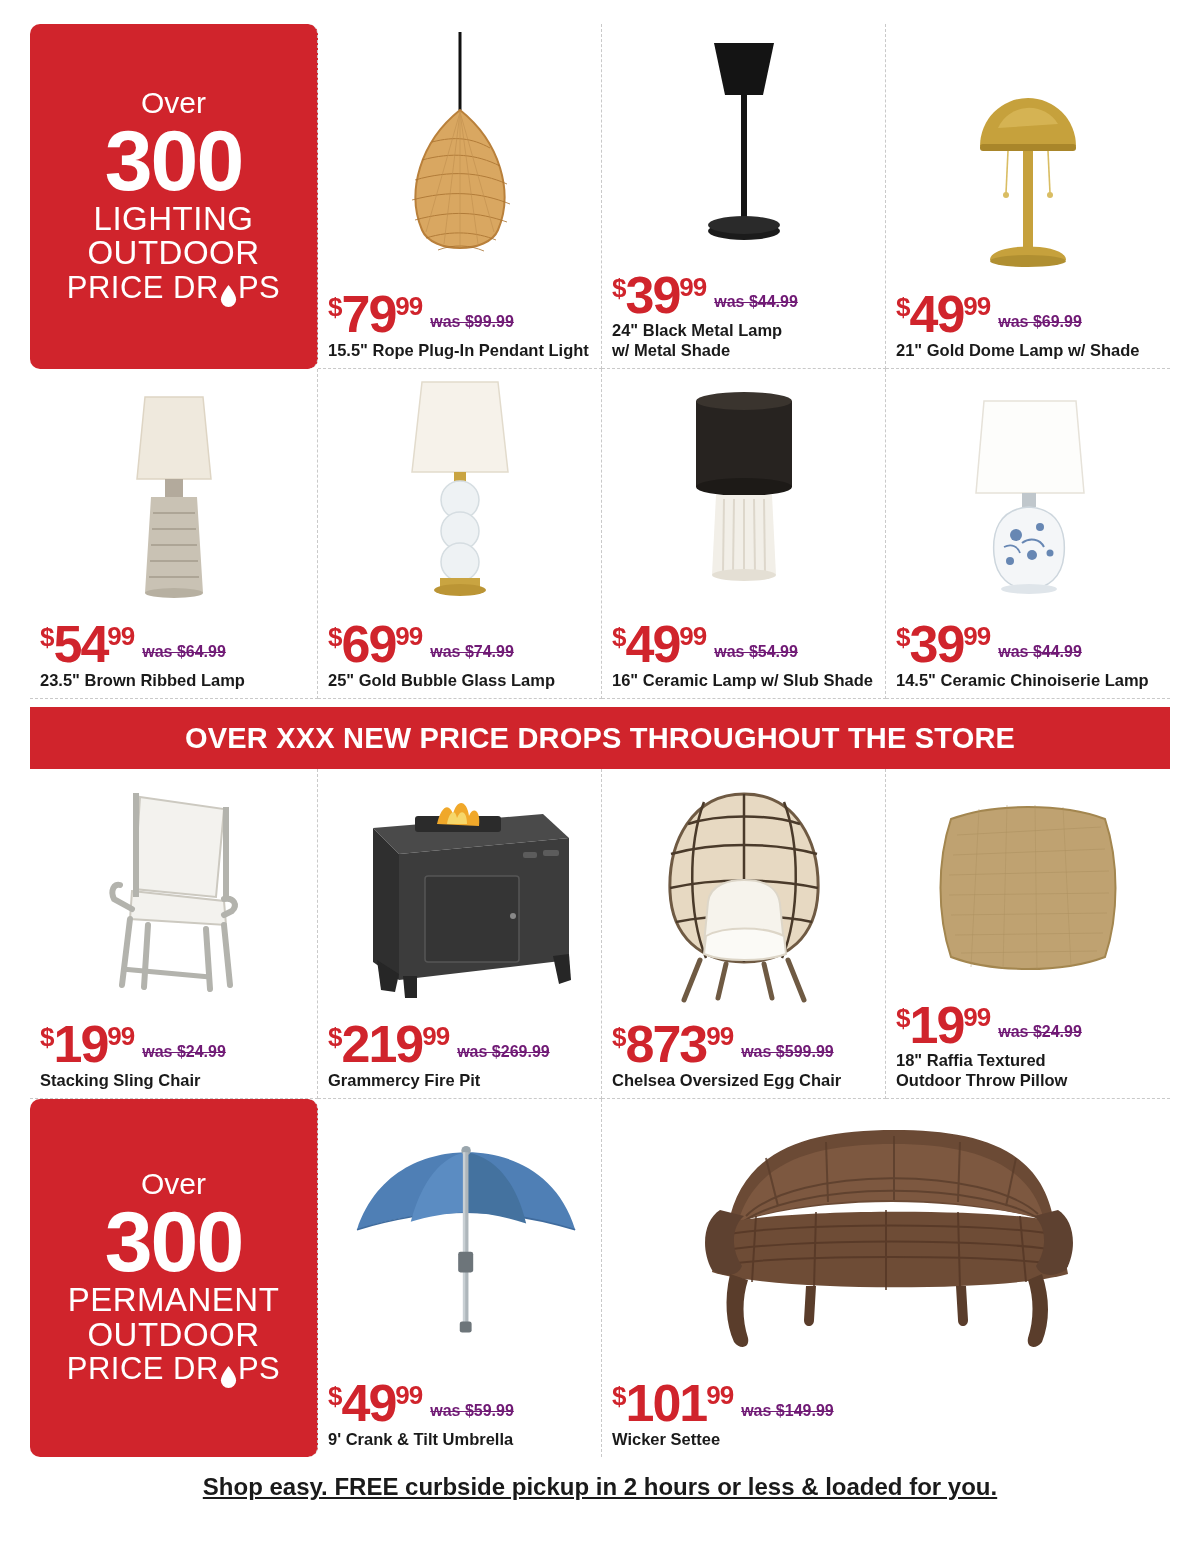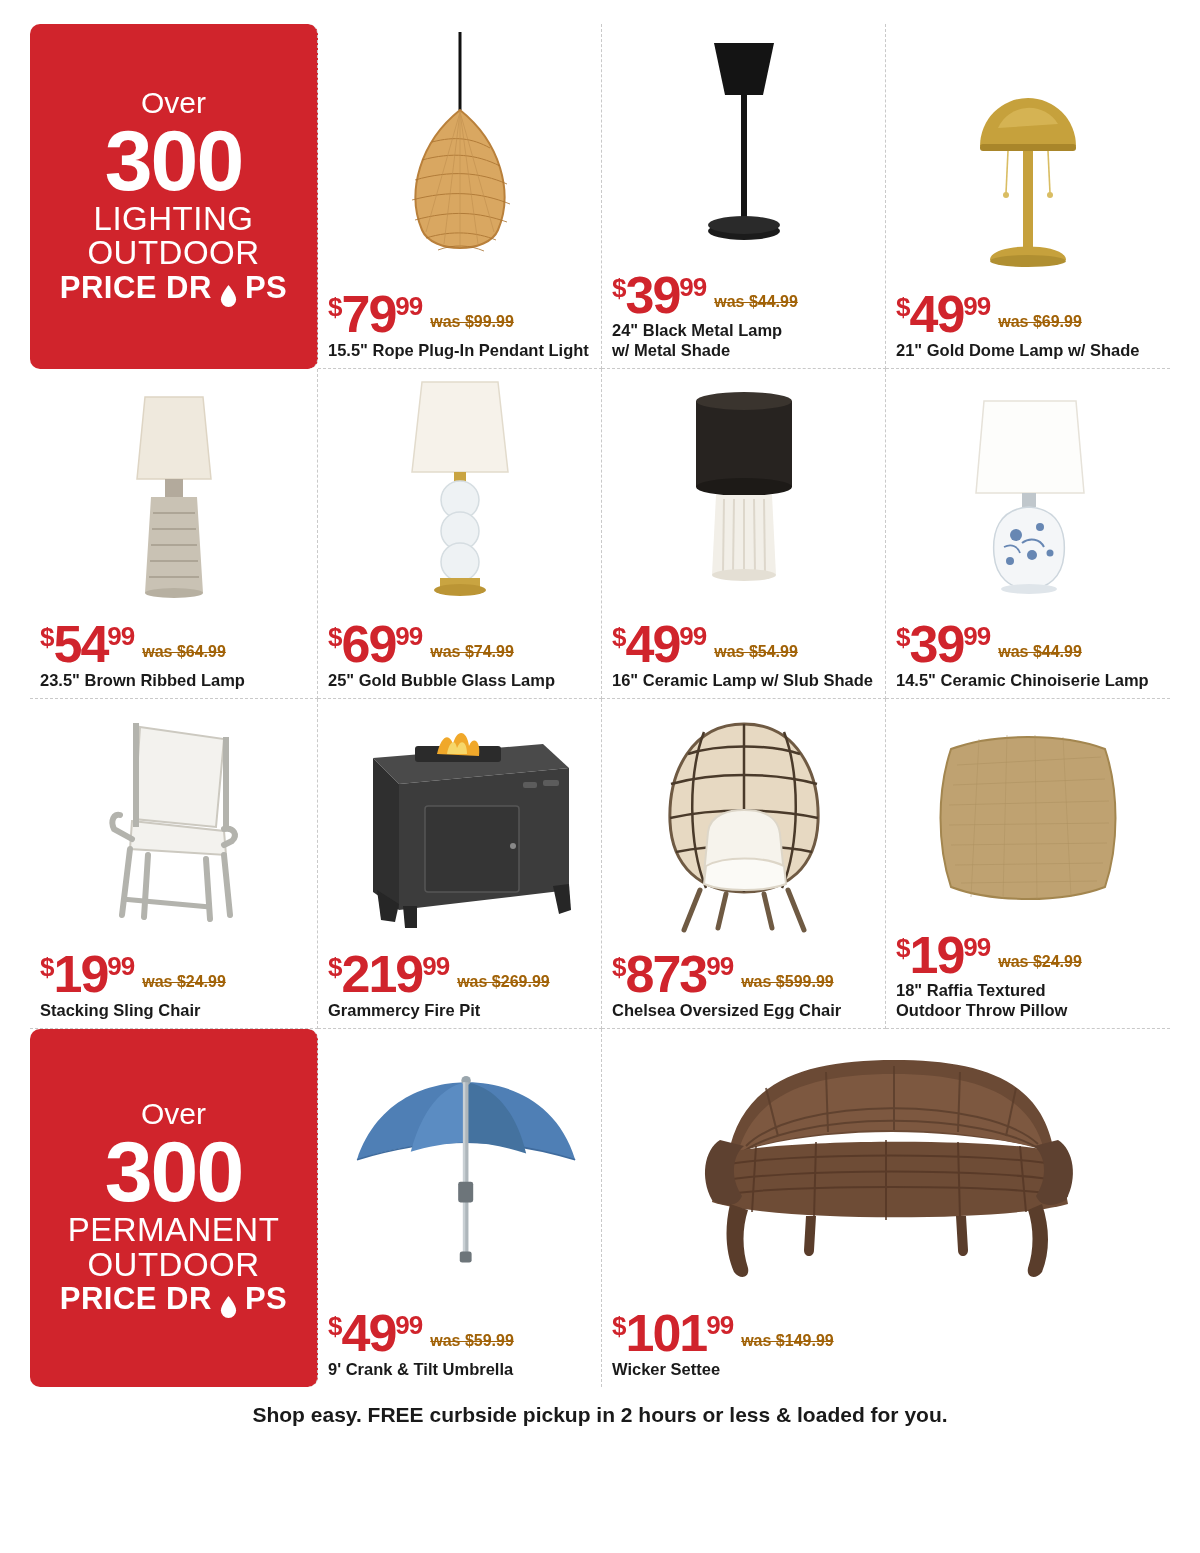--- a/index.html
+++ b/index.html
@@ -27,48 +27,48 @@
   .cell.no-bottom { border-bottom:none; }
   .art { flex:1 1 auto; display:flex; align-items:center; justify-content:center; width:100%; }
   .art svg { display:block; }
 
   
   .pricerow { display:flex; align-items:flex-end; gap:8px; margin-top:4px; }
   .price { color:#d0242c; font-weight:bold; line-height:0.85; letter-spacing:-1px; display:flex; align-items:flex-start; }
   .price .dol { font-size:26px; margin-top:4px; }
   .price .int { font-size:52px; letter-spacing:-2px; }
   .price .cent { font-size:26px; margin-top:3px; }
-  .was { color:#a16207; font-size:16px; font-weight:bold; text-decoration:line-through; padding-bottom:6px; white-space:nowrap; }
+  .was { color:#701a75; font-size:16px; font-weight:bold; text-decoration:line-through; padding-bottom:6px; white-space:nowrap; }
   .desc { font-size:16.5px; font-weight:bold; color:#1a1a1a; line-height:1.18; margin-top:4px; }
 
   
   .promo {
     background:#d0242c; color:#fff; display:flex; flex-direction:column;
     align-items:center; justify-content:center; text-align:center;
     border-right:1px dashed #c9c9c9;
     border-radius:10px;
   }
   .promo .over { font-size:30px; font-weight:normal; line-height:1; margin-bottom:2px; }
   .promo .num { font-size:86px; font-weight:bold; line-height:0.95; letter-spacing:-2px; }
   .promo .l1 { font-size:33px; font-weight:normal; line-height:1.05; letter-spacing:0.5px; }
   .promo .l2 { font-size:33px; font-weight:normal; line-height:1.05; letter-spacing:0.5px; }
-  .promo .drops { font-size:31px; font-weight:bold; letter-spacing:0.5px; line-height:1.1; display:flex; align-items:center; justify-content:center; gap:7px; }
+  .promo .drops { font-size:31px; font-weight:normal; letter-spacing:0.5px; line-height:1.1; display:flex; align-items:center; justify-content:center; gap:0; }
   .promo .drops .dropicon { display:inline-block; width:17px; height:22px; margin:0 1px; position:relative; top:3px; }
 
   
   .banner {
     background:#d0242c; color:#fff; width:1140px; height:62px;
     display:flex; align-items:center; justify-content:center;
     font-size:29px; font-weight:bold; letter-spacing:0.2px;
     margin:8px 0 0 0;
   }
 
   .footer {
-    width:1140px; text-align:center; font-size:21px; font-weight:bold;
-    padding-top:16px; color:#1a1a1a;
+    width:1140px; text-align:center; font-size:24px; font-weight:bold;
+    padding-top:16px; color:#1a1a1a;text-decoration:underline;
   }
 </style>
 </head>
 <body>
 
 <div class="page">
 
   <div class="grid" style="grid-template-columns:288px 284px 284px 284px; grid-template-rows:345px;">
 
     <div class="promo">
@@ -275,20 +275,21 @@
           <span class="dol">$</span>
             <span class="int">39</span>
             <span class="cent">99</span>
         </span>
         <span class="was">was $44.99</span>
       </div>
       <div class="desc">14.5" Ceramic Chinoiserie Lamp</div>
     </div>
   </div>
 
+  <div class="banner">OVER XXX NEW PRICE DROPS THROUGHOUT THE STORE</div>
 
   <div class="grid" style="grid-template-columns:288px 284px 284px 284px; grid-template-rows:330px;">
 
     <div class="cell">
       <div class="art">
         <svg width="200" height="235" viewBox="0 0 200 235">
           <path d="M66 18 L150 30 L142 118 L60 110 Z" fill="#f3f2ee" stroke="#ccc9c0" stroke-width="2"></path>
           <path d="M58 112 L150 122 L152 146 L56 140 Z" fill="#f3f2ee" stroke="#ccc9c0" stroke-width="2"></path>
           <path d="M62 14 L62 118" stroke="#b3b3ad" stroke-width="6" fill="none"></path>
           <path d="M152 28 L152 122" stroke="#b3b3ad" stroke-width="6" fill="none"></path>

